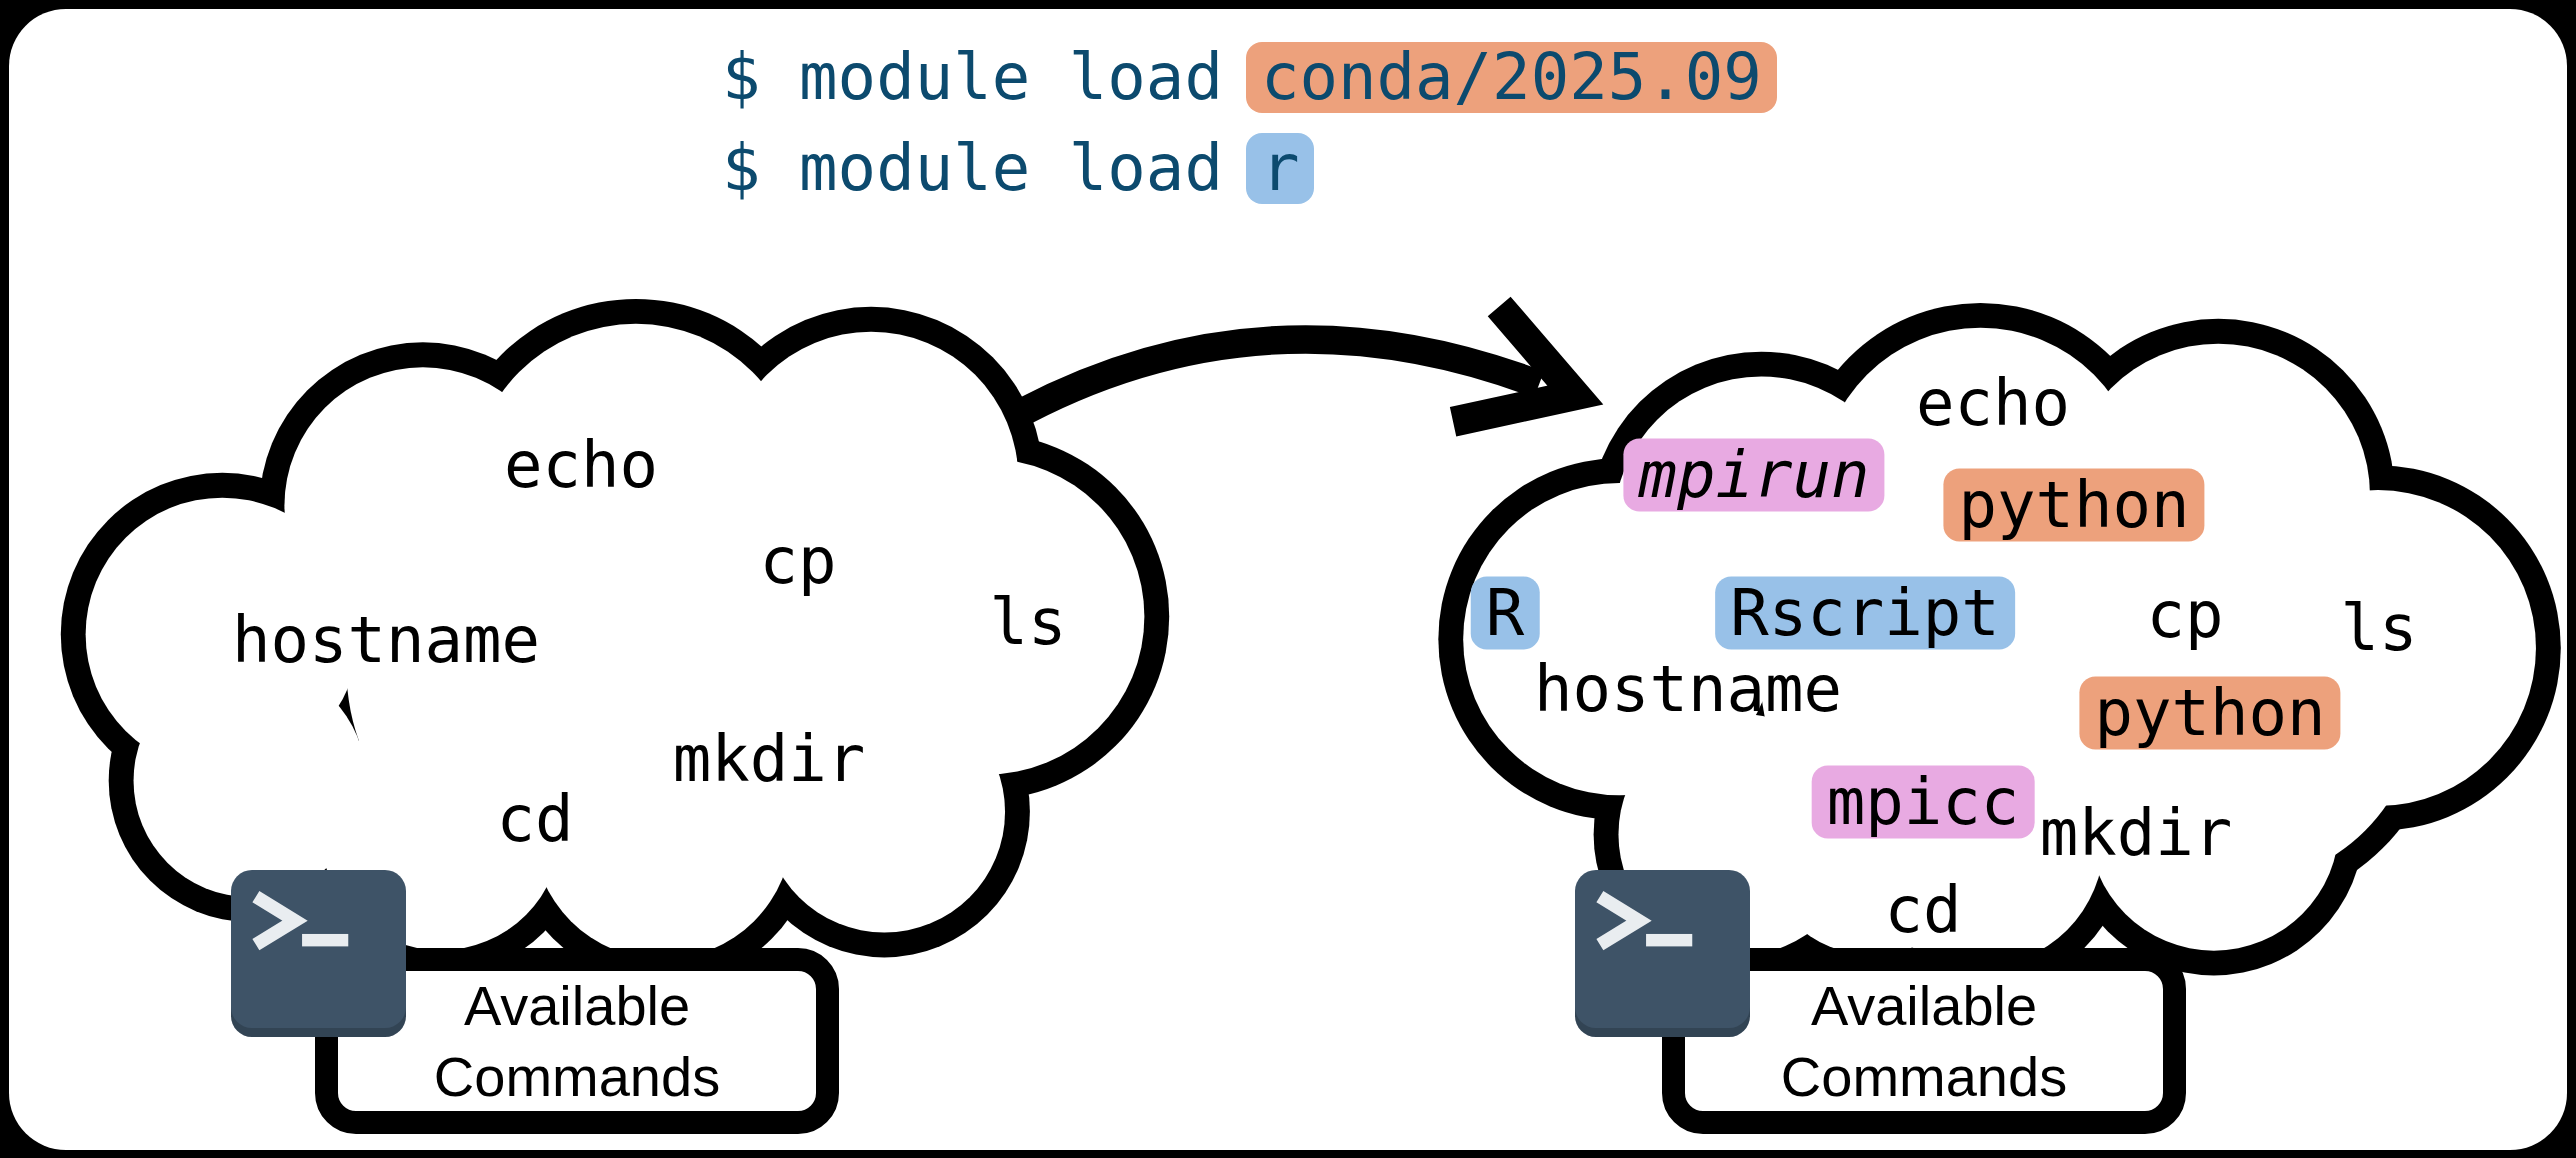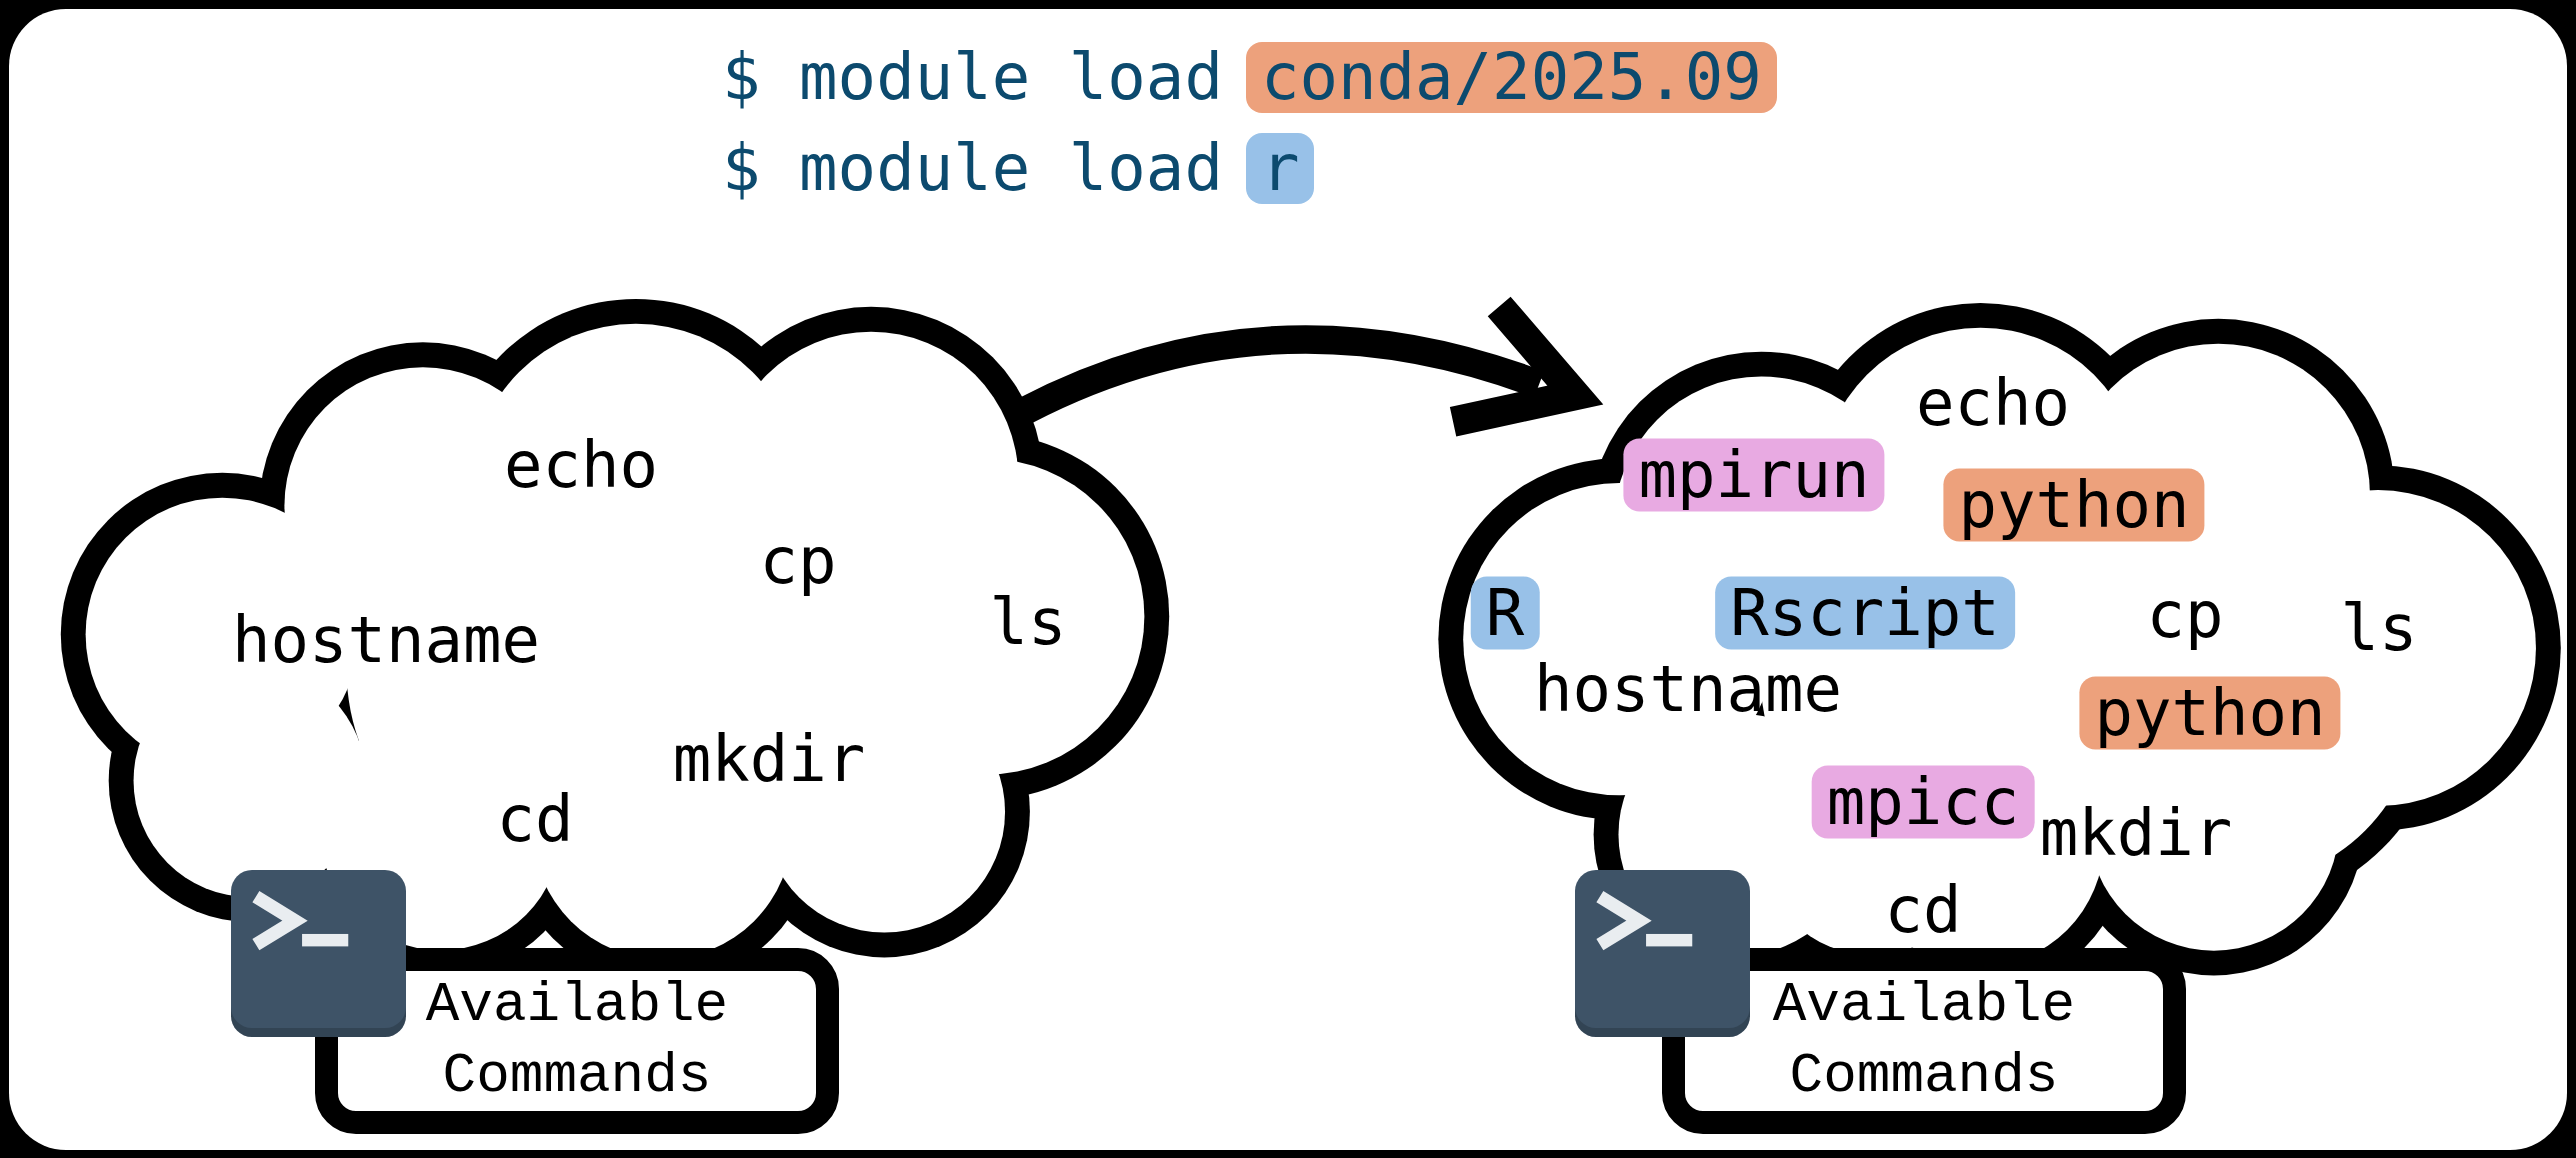--- a/index.html
+++ b/index.html
@@ -17,21 +17,21 @@
   .cloud{position:absolute;}
   .cloud svg{position:absolute;left:0;top:0;overflow:visible;}
   .cloud-word{position:absolute;transform:translate(-50%,-50%);
               font-size:64px;line-height:73px;color:#000;white-space:pre;}
   .cloud-word.hl{padding:0 15px;border-radius:16px;}
   
   .arrow-svg{position:absolute;left:958px;top:262px;overflow:visible;}
   
   .label-box{position:absolute;width:524px;height:186px;box-sizing:border-box;
              background:#fff;border:23px solid #000;border-radius:41px;
-             font-family:Liberation Mono, monospace;font-size:56px;line-height:71px;
+             font-family:Liberation Sans, sans-serif;font-size:56px;line-height:71px;
              text-align:center;color:#000;display:flex;flex-direction:column;
              justify-content:center;}
   
   .terminal-icon{position:absolute;width:175px;height:167px;border-radius:21px;
                  box-shadow:inset 0 -9px 0 rgba(0,0,0,0.18);}
   .terminal-icon svg{display:block;width:100%;height:100%;}
 </style>
 </head>
 <body>
 
@@ -107,21 +107,21 @@
           <circle cx="1040" cy="390" r="178"></circle>
           <circle cx="320" cy="600" r="136"></circle>
           <circle cx="590" cy="608" r="141"></circle>
           <circle cx="855" cy="590" r="141"></circle>
           <circle cx="470" cy="610" r="126"></circle>
           <circle cx="580" cy="420" r="236"></circle>
           <circle cx="880" cy="450" r="206"></circle>
         </g>
       </svg>
   <span class="cloud-word" style="left: 538px; top: 101px;">echo</span>
-      <span class="cloud-word hl" style="background: rgb(232, 170, 226); left: 299px; top: 173px;">mpirun</span>
+      <span class="cloud-word hl" style="background: rgb(232, 170, 226); left: 299px; top: 173px; font-style: italic;">mpirun</span>
       <span class="cloud-word hl" style="background: rgb(237, 161, 124); left: 619px; top: 203px;">python</span>
       <span class="cloud-word hl" style="background: rgb(152, 193, 232); left: 50px; top: 311px;">R</span>
       <span class="cloud-word hl" style="background: rgb(152, 193, 232); left: 410px; top: 311px; text-align: center;">Rscript</span>
       <span class="cloud-word" style="left: 730px; top: 313px;">cp</span>
       <span class="cloud-word" style="left: 924px; top: 326px;">ls</span>
       <span class="cloud-word" style="left: 233px; top: 387px;">hostname</span>
       <span class="cloud-word hl" style="background: rgb(237, 161, 124); left: 755px; top: 411px;">python</span>
       <span class="cloud-word hl" style="background: rgb(232, 170, 226); left: 468px; top: 500px;">mpicc</span>
       <span class="cloud-word" style="left: 681px; top: 531px;">mkdir</span>
       <span class="cloud-word" style="left: 468px; top: 608px;">cd</span>

